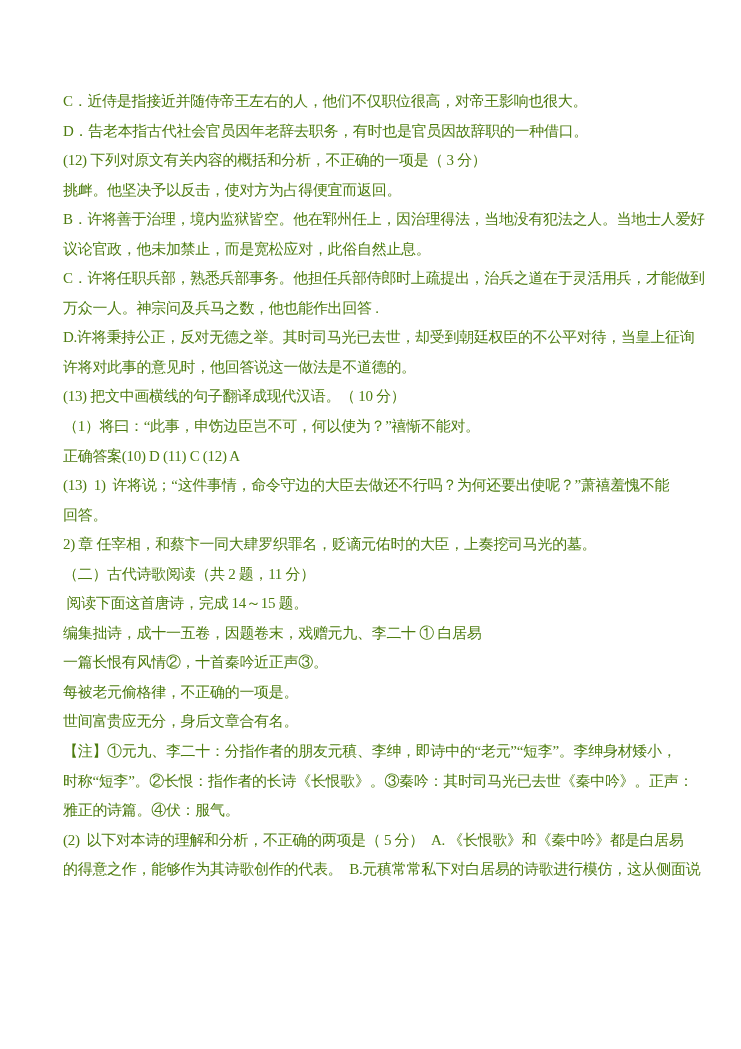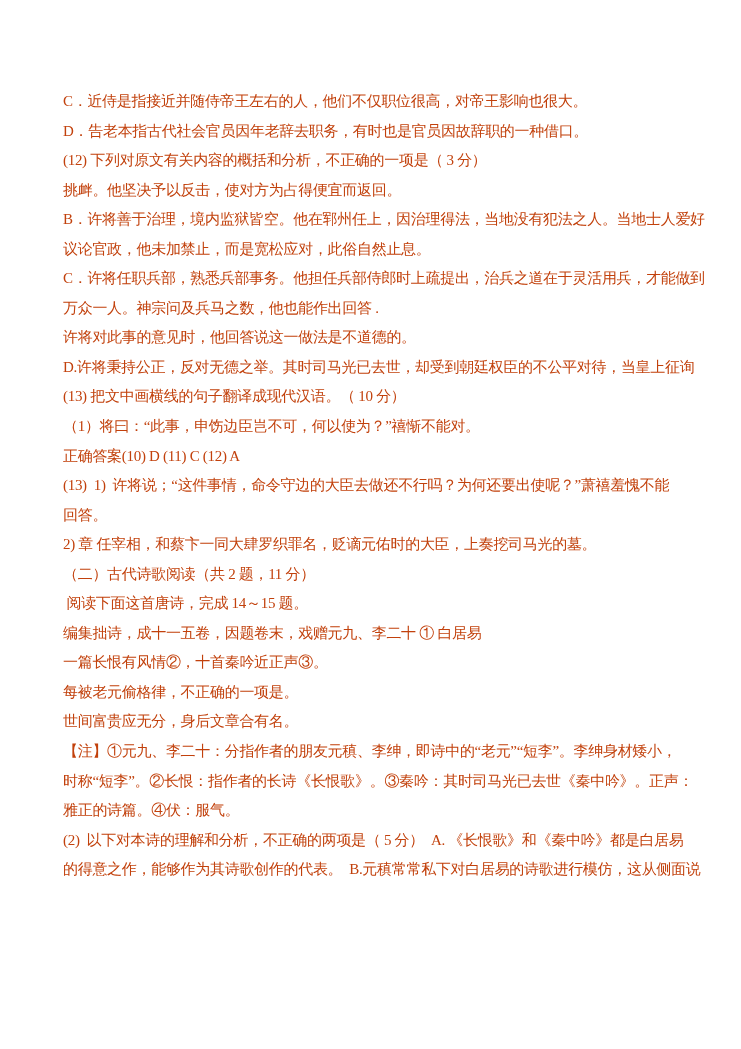--- a/index.html
+++ b/index.html
@@ -9,21 +9,21 @@
     height: 1049px;
     background: #ffffff;
     overflow: hidden;
   }
   .page {
     position: absolute;
     left: 63px;
     top: 87px;
     width: 660px;
     font-family: "Liberation Serif", "DejaVu Serif", serif;
-    color: #c2410c;
+    color: #4d7c0f;
   }
   .line {
     height: 29.55px;
     line-height: 29.55px;
     font-size: 15px;
     white-space: pre;
     letter-spacing: -0.3px;
   }
 </style>
 </head>
@@ -31,22 +31,22 @@
 
 <div class="page">
   <div class="line">C．近侍是指接近并随侍帝王左右的人，他们不仅职位很高，对帝王影响也很大。</div>
   <div class="line">D．告老本指古代社会官员因年老辞去职务，有时也是官员因故辞职的一种借口。</div>
   <div class="line">(12) 下列对原文有关内容的概括和分析，不正确的一项是（ 3 分）</div>
   <div class="line">挑衅。他坚决予以反击，使对方为占得便宜而返回。</div>
   <div class="line">B．许将善于治理，境内监狱皆空。他在郓州任上，因治理得法，当地没有犯法之人。当地士人爱好</div>
   <div class="line">议论官政，他未加禁止，而是宽松应对，此俗自然止息。</div>
   <div class="line">C．许将任职兵部，熟悉兵部事务。他担任兵部侍郎时上疏提出，治兵之道在于灵活用兵，才能做到</div>
   <div class="line">万众一人。神宗问及兵马之数，他也能作出回答 .</div>
+  <div class="line">D.许将秉持公正，反对无德之举。其时司马光已去世，却受到朝廷权臣的不公平对待，当皇上征询</div>
   <div class="line">许将对此事的意见时，他回答说这一做法是不道德的。</div>
-  <div class="line">D.许将秉持公正，反对无德之举。其时司马光已去世，却受到朝廷权臣的不公平对待，当皇上征询</div>
   <div class="line">(13) 把文中画横线的句子翻译成现代汉语。（ 10 分）</div>
   <div class="line">（1）将曰：“此事，申饬边臣岂不可，何以使为？”禧惭不能对。</div>
   <div class="line">正确答案(10) D (11) C (12) A</div>
   <div class="line">(13)  1)  许将说；“这件事情，命令守边的大臣去做还不行吗？为何还要出使呢？”萧禧羞愧不能</div>
   <div class="line">回答。</div>
   <div class="line">2) 章 任宰相，和蔡卞一同大肆罗织罪名，贬谪元佑时的大臣，上奏挖司马光的墓。</div>
   <div class="line">（二）古代诗歌阅读（共 2 题，11 分）</div>
   <div class="line"> 阅读下面这首唐诗，完成 14～15 题。</div>
   <div class="line">编集拙诗，成十一五卷，因题卷末，戏赠元九、李二十 ① 白居易</div>
   <div class="line">一篇长恨有风情②，十首秦吟近正声③。</div>

